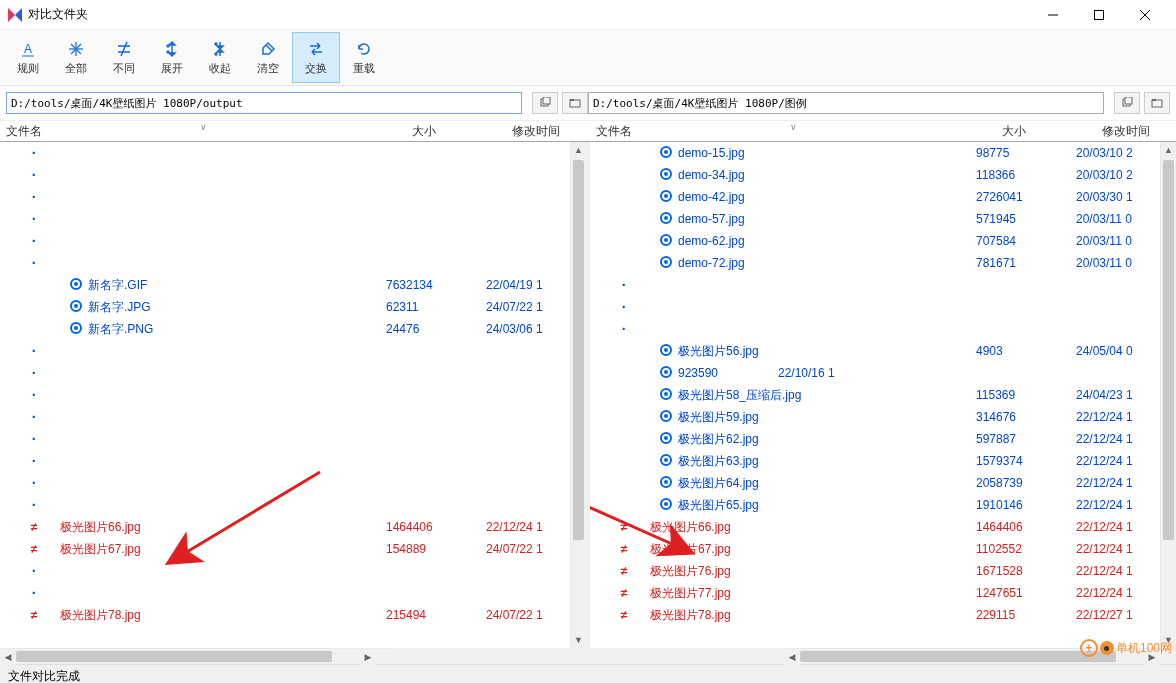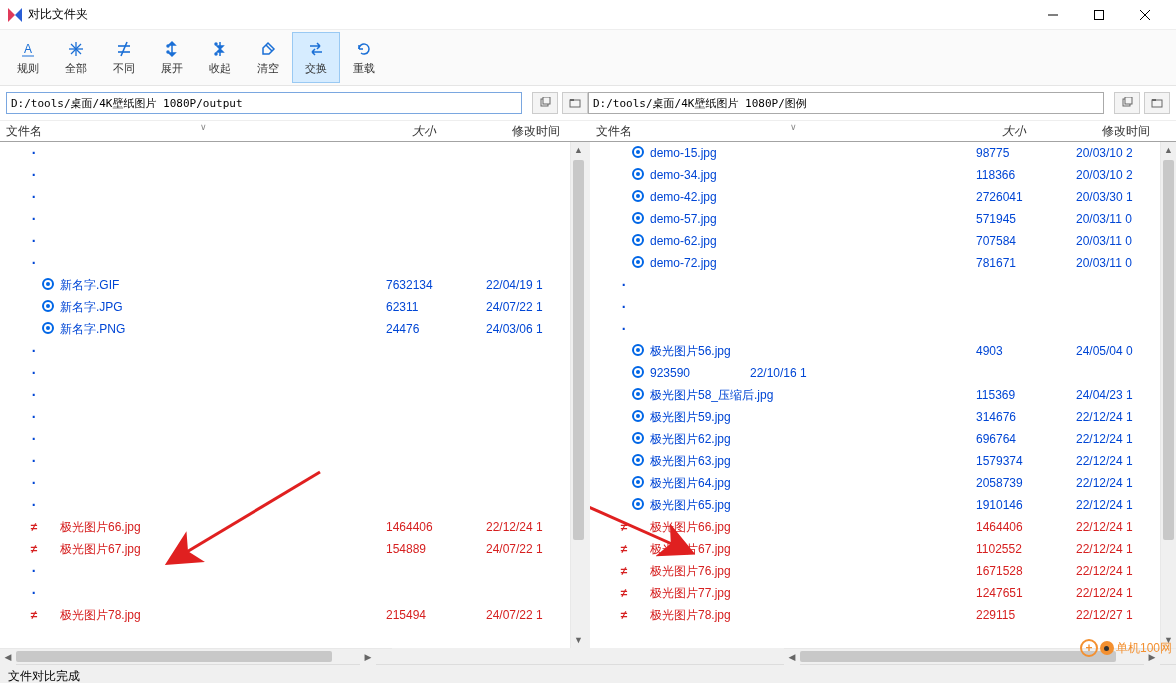--- a/index.html
+++ b/index.html
@@ -20,34 +20,34 @@
 .tb-lbl { font-size:11px; color:#333; }
 .paths { display:flex; gap:0; padding:6px; }
 .path-side { flex:1; display:flex; gap:4px; }
 .path-input { flex:1; height:22px; border:1px solid #7aa7e0; padding:0 4px; font-family:Consolas,monospace; font-size:11px; }
 .path-input.inactive { border-color:#aaa; }
 .icon-btn { width:26px; height:22px; border:1px solid #ccc; background:#f4f4f4; display:flex; align-items:center; justify-content:center; color:#555; }
 .columns { height:22px; display:flex; background:#fff; border-top:1px solid #eee; border-bottom:1px solid #a3a3a3; }
 .col-side { flex:1; display:flex; position:relative; }
 .col-h { display:flex; align-items:center; padding:0 6px; color:#333; }
 .col-h.name { flex:1; }
-.col-h.size { width:100px;font-style:italic; }
+.col-h.size { width:100px; }
 .col-h.date { width:80px; }
 .sort-ind { position:absolute; left:200px; top:1px; color:#888; font-size:9px; }
 .panes { display:flex; height:506px; }
 .pane { flex:1; overflow:hidden; position:relative; display:flex; }
 .file-list { flex:1; overflow:hidden; }
 .row { height:22px; display:flex; align-items:center; padding-left:42px; position:relative; white-space:nowrap; }
 .row .mark { position:absolute; left:28px; width:12px; text-align:center; font-weight:bold; }
 .row .ico { position:absolute; left:42px; width:14px; height:14px; }
 .row.has-ico { padding-left:60px; }
 .row .nm { flex:1; overflow:hidden; text-overflow:ellipsis; }
 .row .sz { width:100px; }
 .row .dt { width:84px; overflow:hidden; }
-.row.blue { color:#0046d5; }
+.row.blue { color:#0046d5;margin-left:28px; }
 .row.red { color:#d62020; }
 .row.dot .mark { color:#0046d5; font-size:14px; line-height:10px; }
 .target-ico { width:12px; height:12px; border:2px solid #0066e6; border-radius:50%; position:relative; display:inline-block; }
 .target-ico::after { content:""; position:absolute; left:2px; top:2px; width:4px; height:4px; background:#0066e6; border-radius:50%; }
 .scrollbar { width:16px; background:#f0f0f0; border-left:1px solid #e8e8e8; position:relative; }
 .scroll-btn { height:16px; background:#f0f0f0; display:flex; align-items:center; justify-content:center; color:#666; font-size:9px; }
 .scroll-thumb { position:absolute; left:2px; right:2px; background:#c8c8c8; border-radius:2px; }
 .hscroll { height:16px; background:#f0f0f0; border-top:1px solid #e8e8e8; display:flex; }
 .hscroll .track { flex:1; position:relative; }
 .hscroll .thumb { position:absolute; top:2px; bottom:2px; left:0; background:#c8c8c8; border-radius:2px; }
@@ -405,21 +405,21 @@
         </div>
         <div class="row blue has-ico">
           <span class="ico"><span class="target-ico"></span></span>
           <span class="nm">极光图片59.jpg</span>
           <span class="sz">314676</span>
           <span class="dt">22/12/24 1</span>
         </div>
         <div class="row blue has-ico">
           <span class="ico"><span class="target-ico"></span></span>
           <span class="nm">极光图片62.jpg</span>
-          <span class="sz">696764</span>
+          <span class="sz">597887</span>
           <span class="dt">22/12/24 1</span>
         </div>
         <div class="row blue has-ico">
           <span class="ico"><span class="target-ico"></span></span>
           <span class="nm">极光图片63.jpg</span>
           <span class="sz">1579374</span>
           <span class="dt">22/12/24 1</span>
         </div>
         <div class="row blue has-ico">
           <span class="ico"><span class="target-ico"></span></span>

